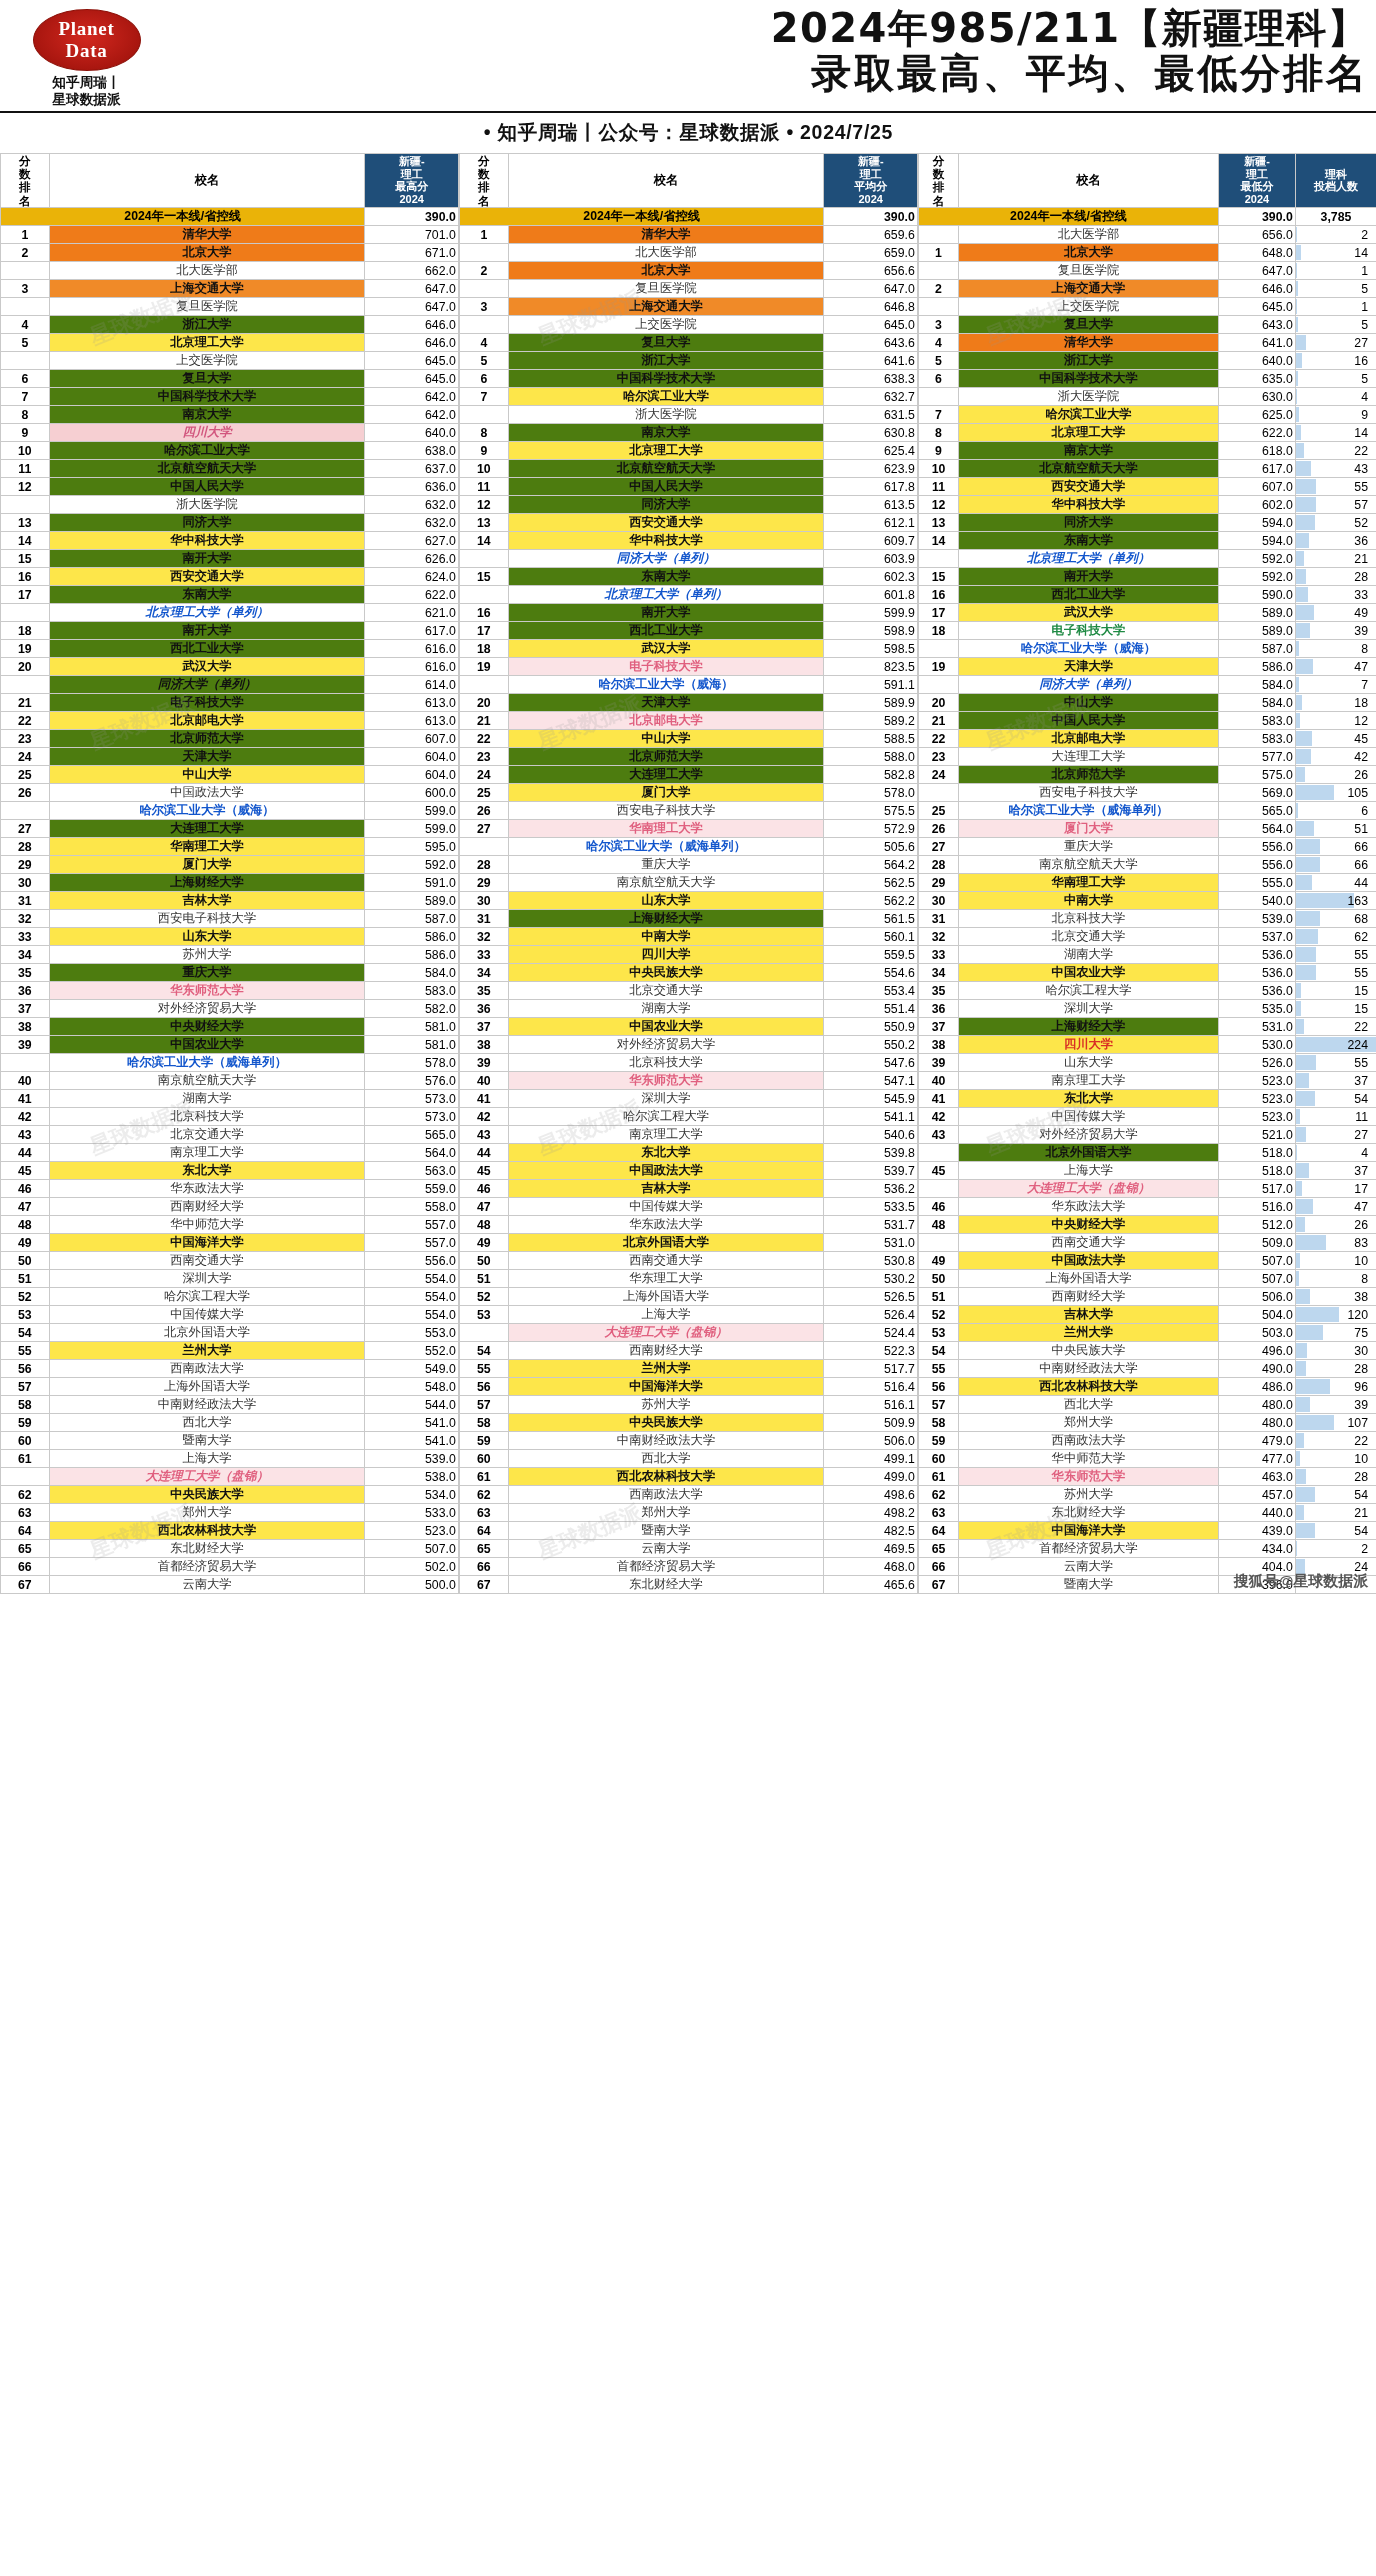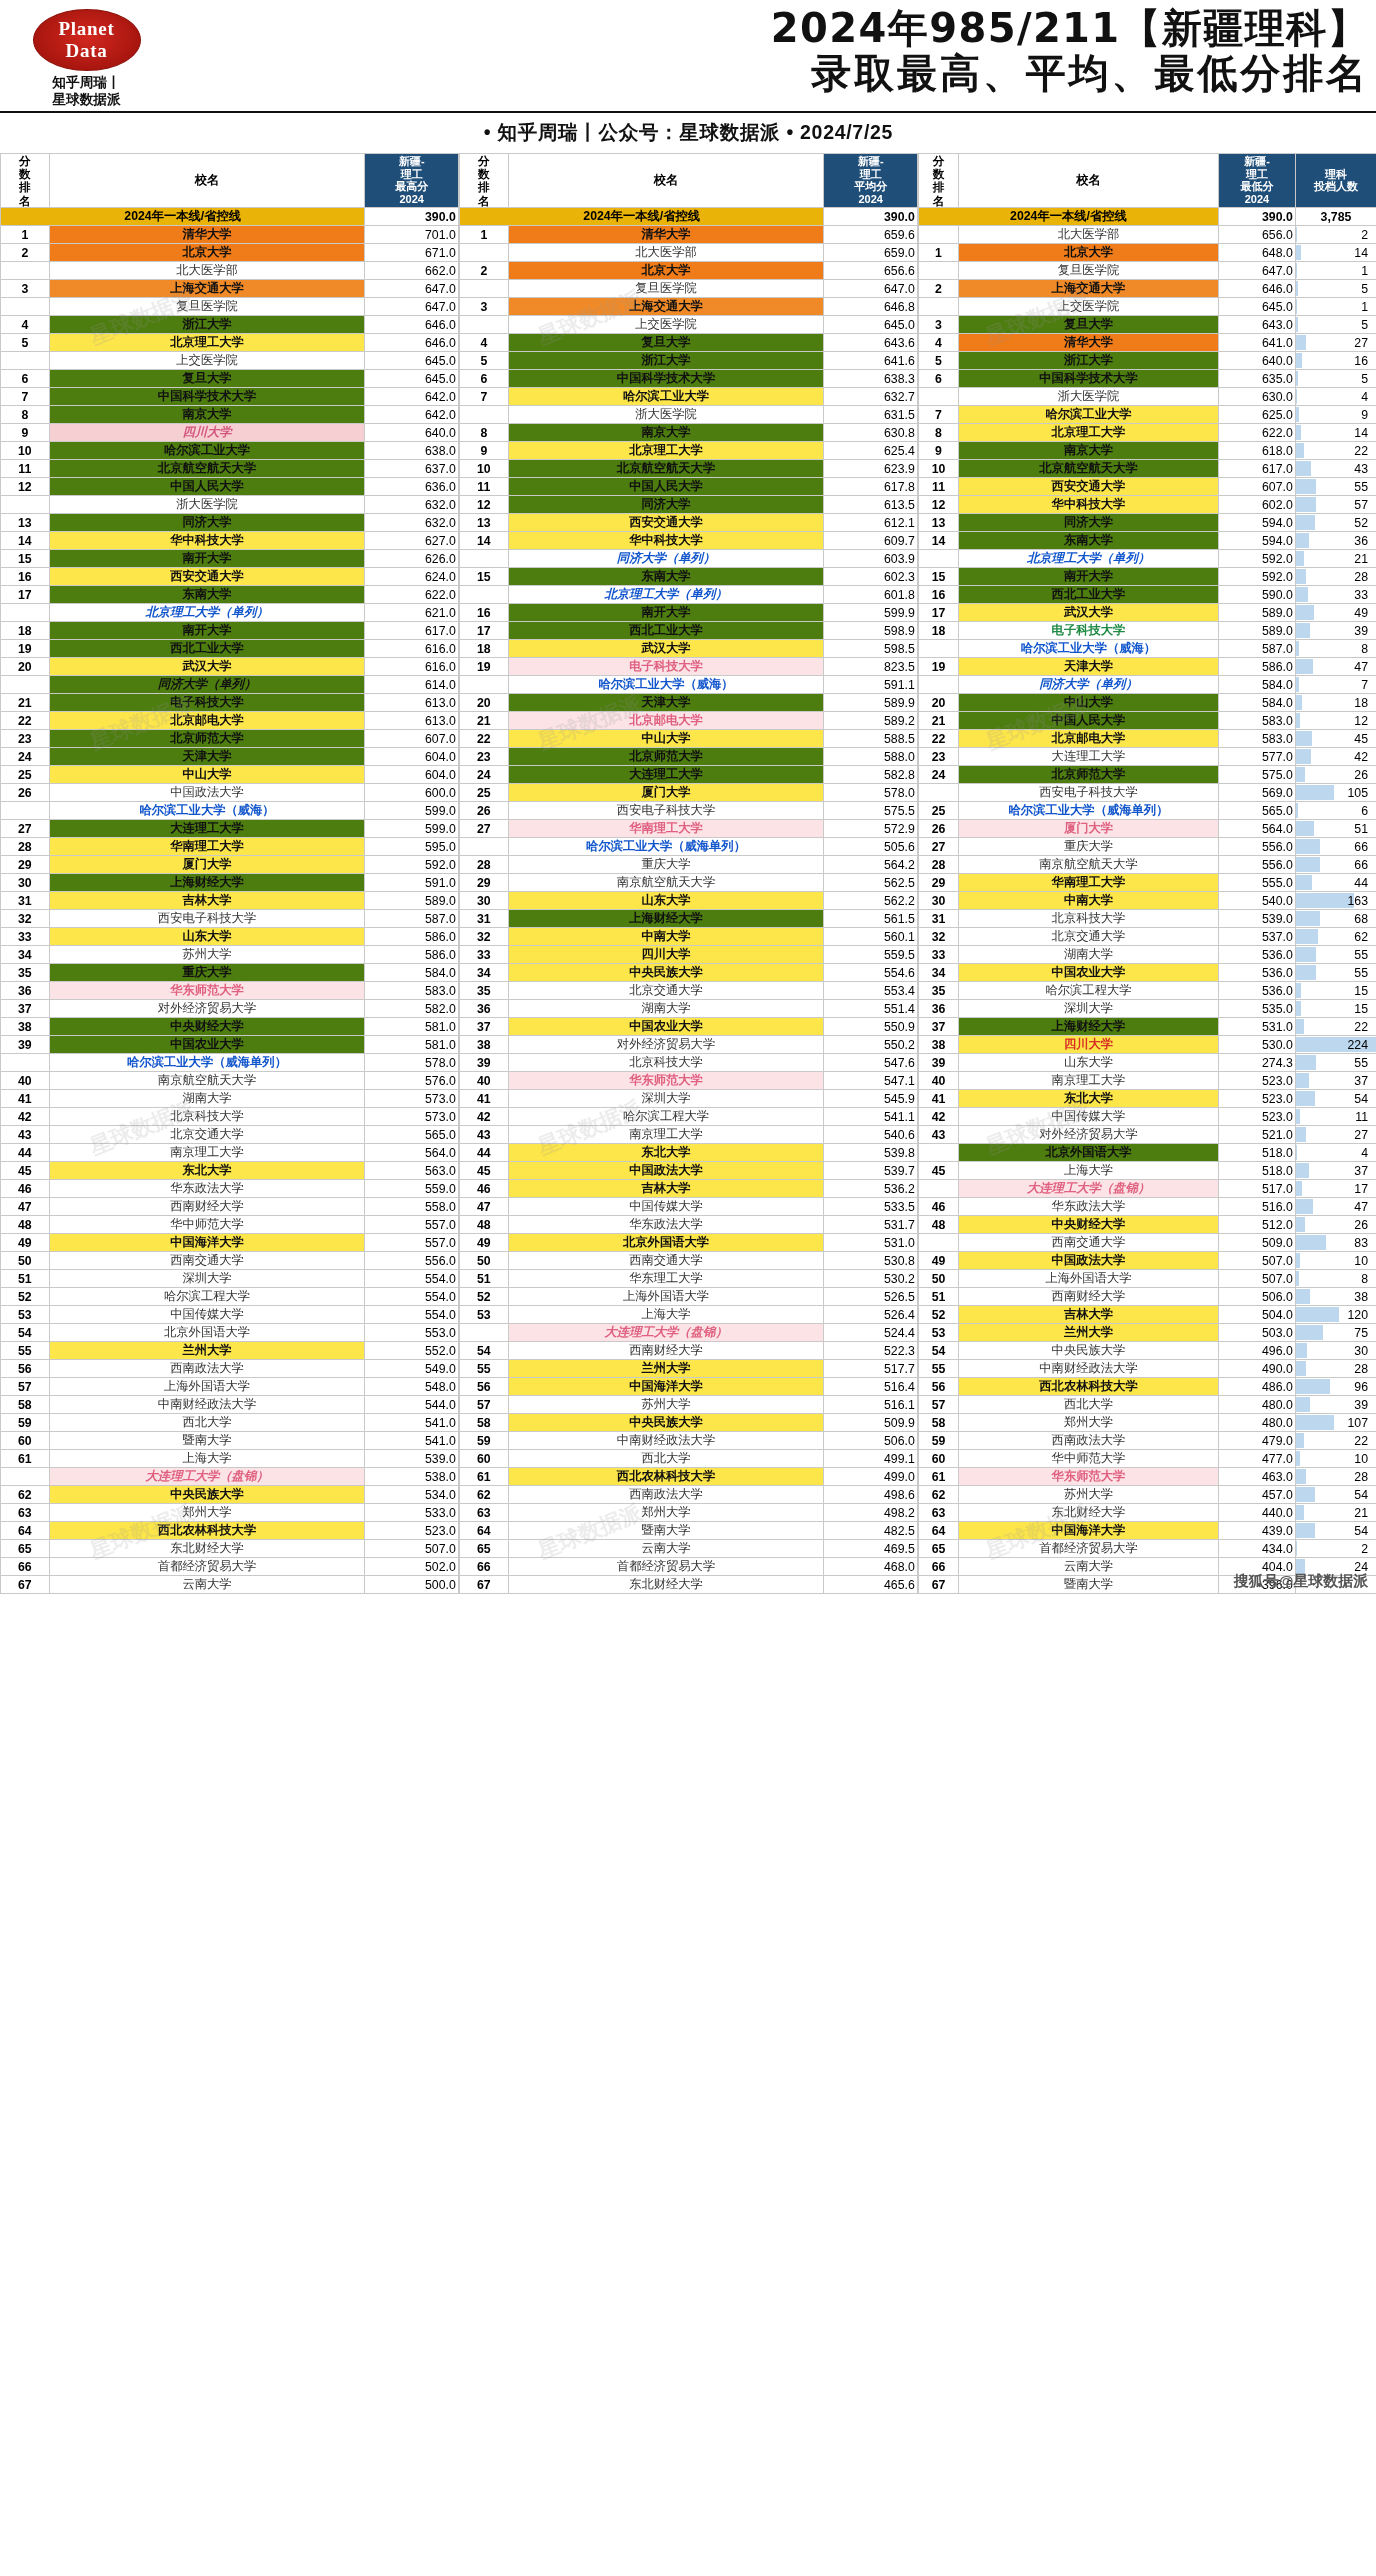--- a/index.html
+++ b/index.html
@@ -1394,21 +1394,21 @@
               <td class="name bg-yellow t-red">四川大学</td>
               <td class="score">530.0</td>
               <td class="cntbar">
                 <span class="bar" style="width:100%"></span>
                 <span class="val">224</span>
               </td>
             </tr>
             <tr>
               <td class="rank">39</td>
               <td class="name bg-white">山东大学</td>
-              <td class="score">274.3</td>
+              <td class="score">526.0</td>
               <td class="cntbar">
                 <span class="bar" style="width:24.553571428571427%"></span>
                 <span class="val">55</span>
               </td>
             </tr>
             <tr>
               <td class="rank">40</td>
               <td class="name bg-white">南京理工大学</td>
               <td class="score">523.0</td>
               <td class="cntbar">

